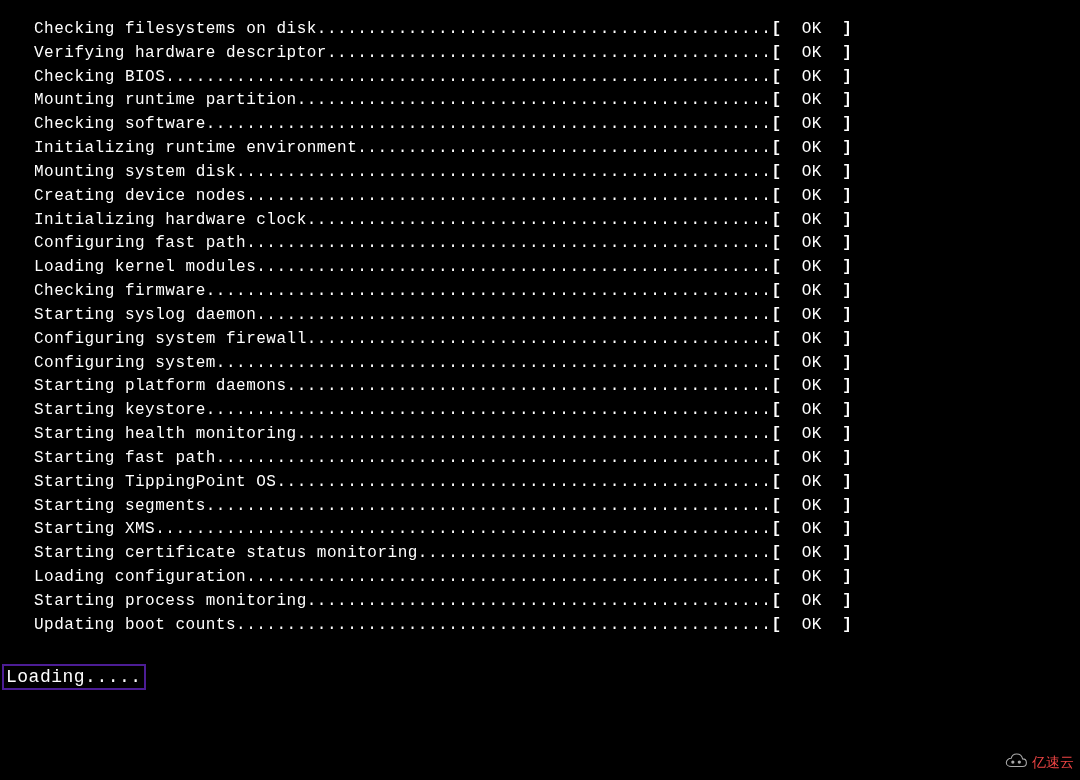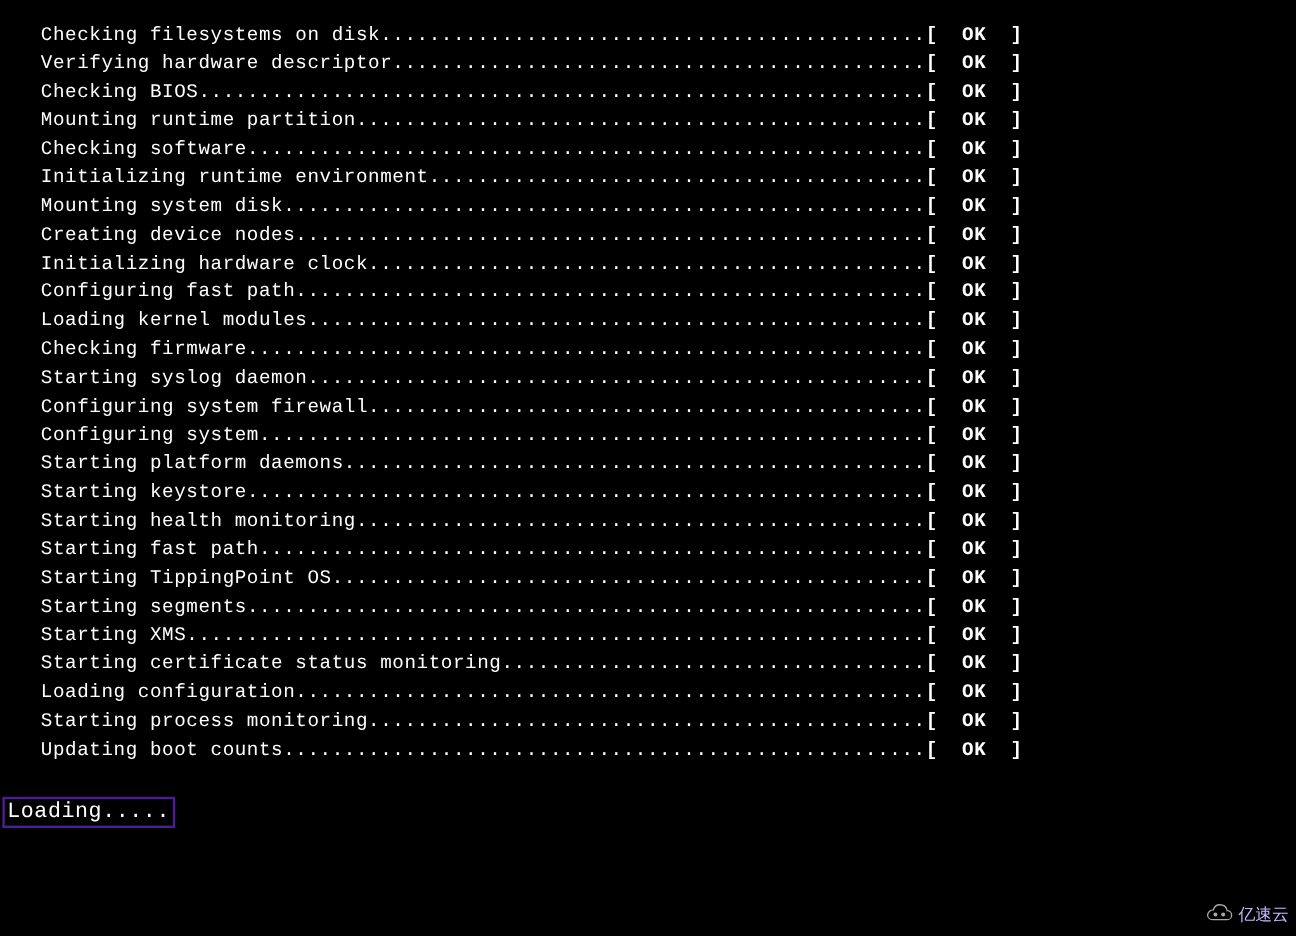--- a/index.html
+++ b/index.html
@@ -33,40 +33,40 @@
     .dots {
       flex: 0 0 auto;
       overflow: hidden;
     }
     .status-wrap {
       flex: 0 0 auto;
       padding-right: 14px;
       font-weight: bold;
     }
     .status-ok {
-      font-weight: bold;
+      font-weight: normal;
       text-align: right;
     }
     .loading-highlight {
       display: inline-block;
       border: 2px solid #4c1d95;
       padding: 0 2px;
       margin-top: 26px;
       margin-left: 2px;
       font-size: 18px;
       letter-spacing: 0.5px;
       line-height: 1.25;
     }
     .watermark {
       position: absolute;
       right: 6px;
       bottom: 6px;
       display: flex;
       align-items: center;
-      color: #c4b5fd;
+      color: #ef4444;
       font-family: Arial, sans-serif;
       font-size: 14px;
       gap: 4px;
     }
     .watermark svg {
       width: 26px;
       height: 20px;
     }
   </style>
 </head>

